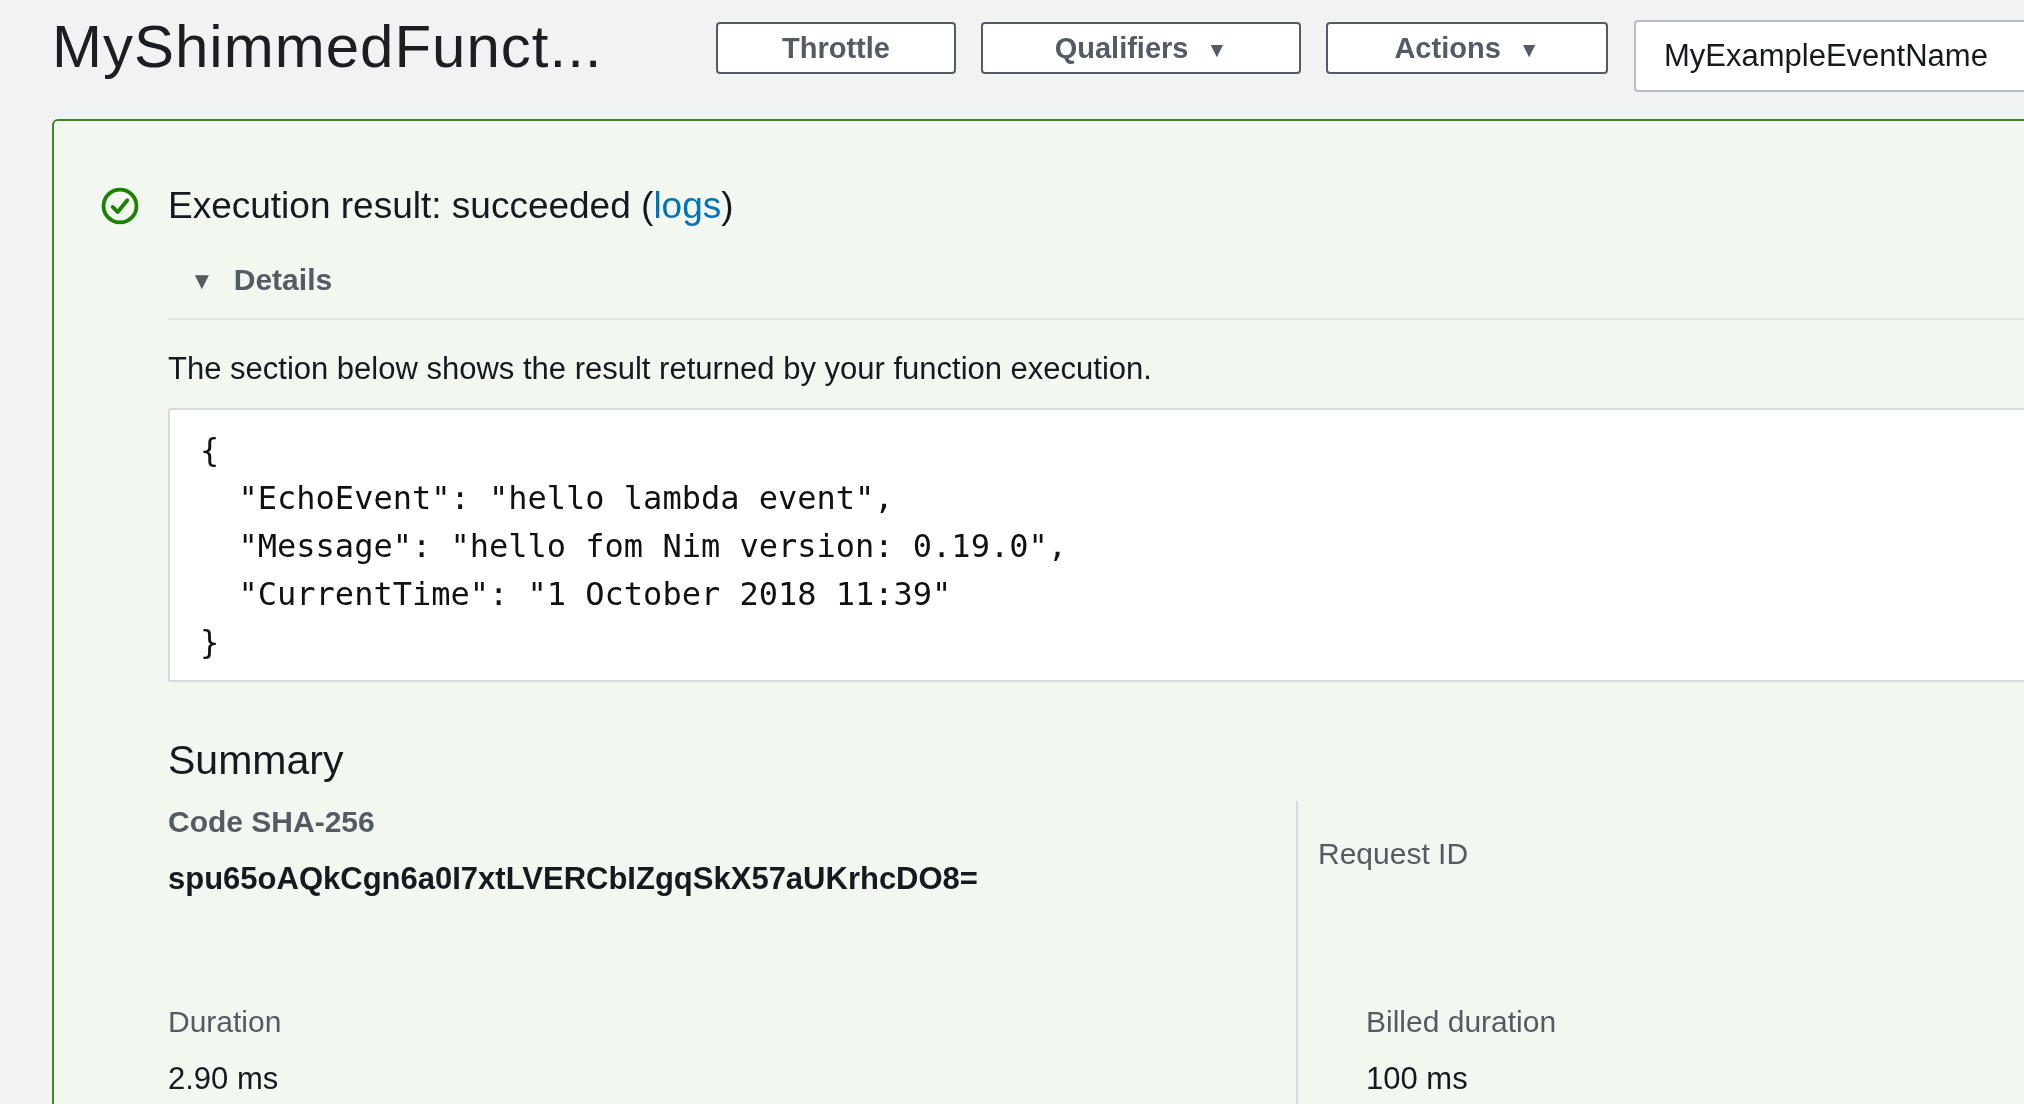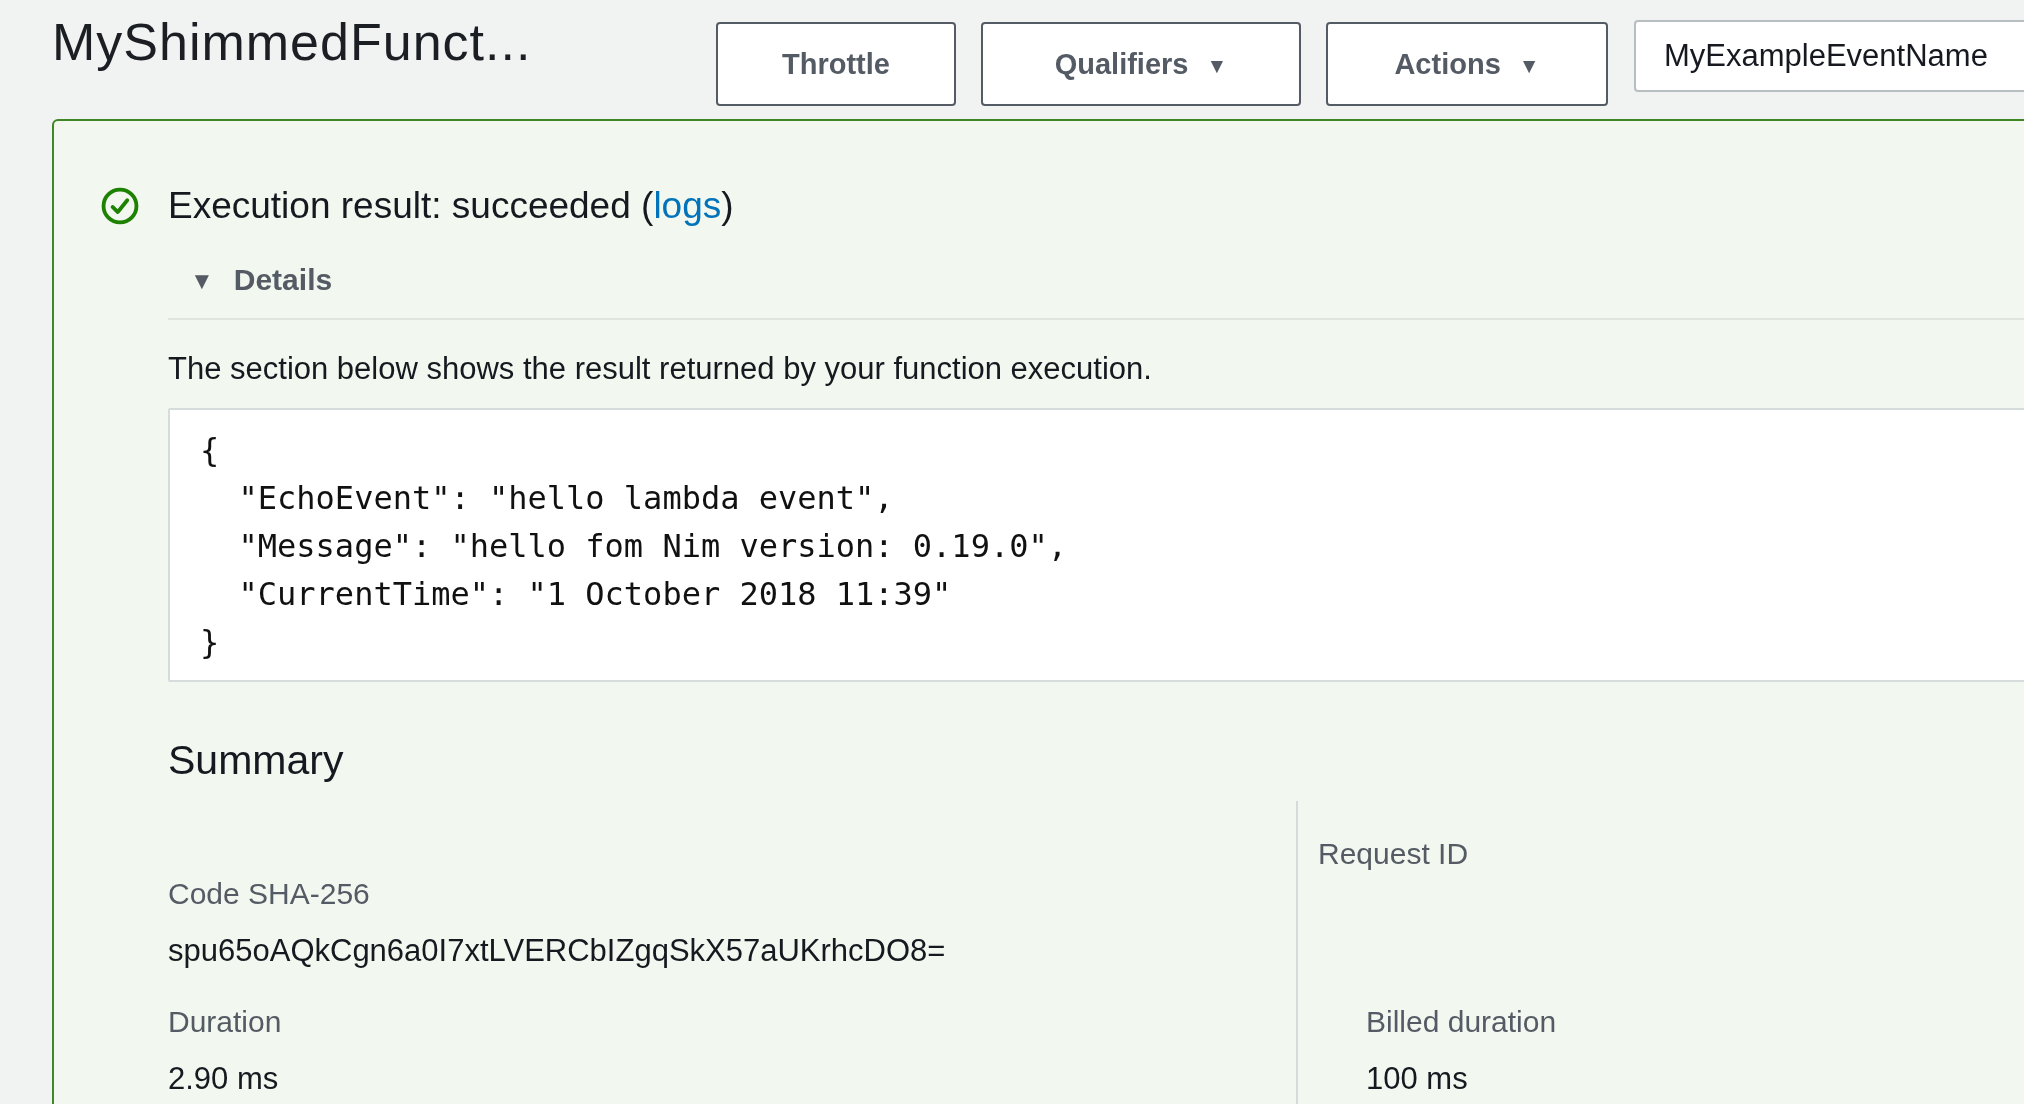--- a/index.html
+++ b/index.html
@@ -9,29 +9,29 @@
     height: 1104px;
     overflow: hidden;
     background: #f1f3f3;
     font-family: "Liberation Sans", sans-serif;
     color: #16191f;
   }
   
   .page-title {
     position: absolute;
     left: 52px; top: 12px;
-    font-size: 52px;
+    font-size: 60px;
     font-weight: 400;
     letter-spacing: 1px;
     color: #1b1f24;
     white-space: nowrap;
   }
   .toolbar-btn {
     position: absolute;
-    top: 22px; height: 84px;
+    top: 22px; height: 52px;
     box-sizing: border-box;
     background: #ffffff;
     border: 2px solid #545b64;
     border-radius: 4px;
     color: #545b64;
     font-family: inherit;
     font-weight: 700;
     font-size: 29px;
     display: flex;
     align-items: center;
@@ -144,21 +144,21 @@
     font-weight: 400;
     color: #16191f;
   }
   .summary-vdivider {
     position: absolute;
     left: 1242px; top: 680px;
     width: 2px; height: 440px;
     background: #d5dbdb;
   }
   .summary-cell { position: absolute; white-space: nowrap; }
-  #cell-sha      { left: 114px;  top: 756px; }
+  #cell-sha      { left: 114px;  top: 684px; font-weight: bold; }
   #cell-request  { left: 1264px; top: 716px; }
   #cell-duration { left: 114px;  top: 884px; }
   #cell-billed   { left: 1312px; top: 884px; }
   .summary-label {
     font-size: 30px;
     color: #545b64;
     margin-bottom: 22px;
   }
   .summary-value {
     font-size: 31px;

